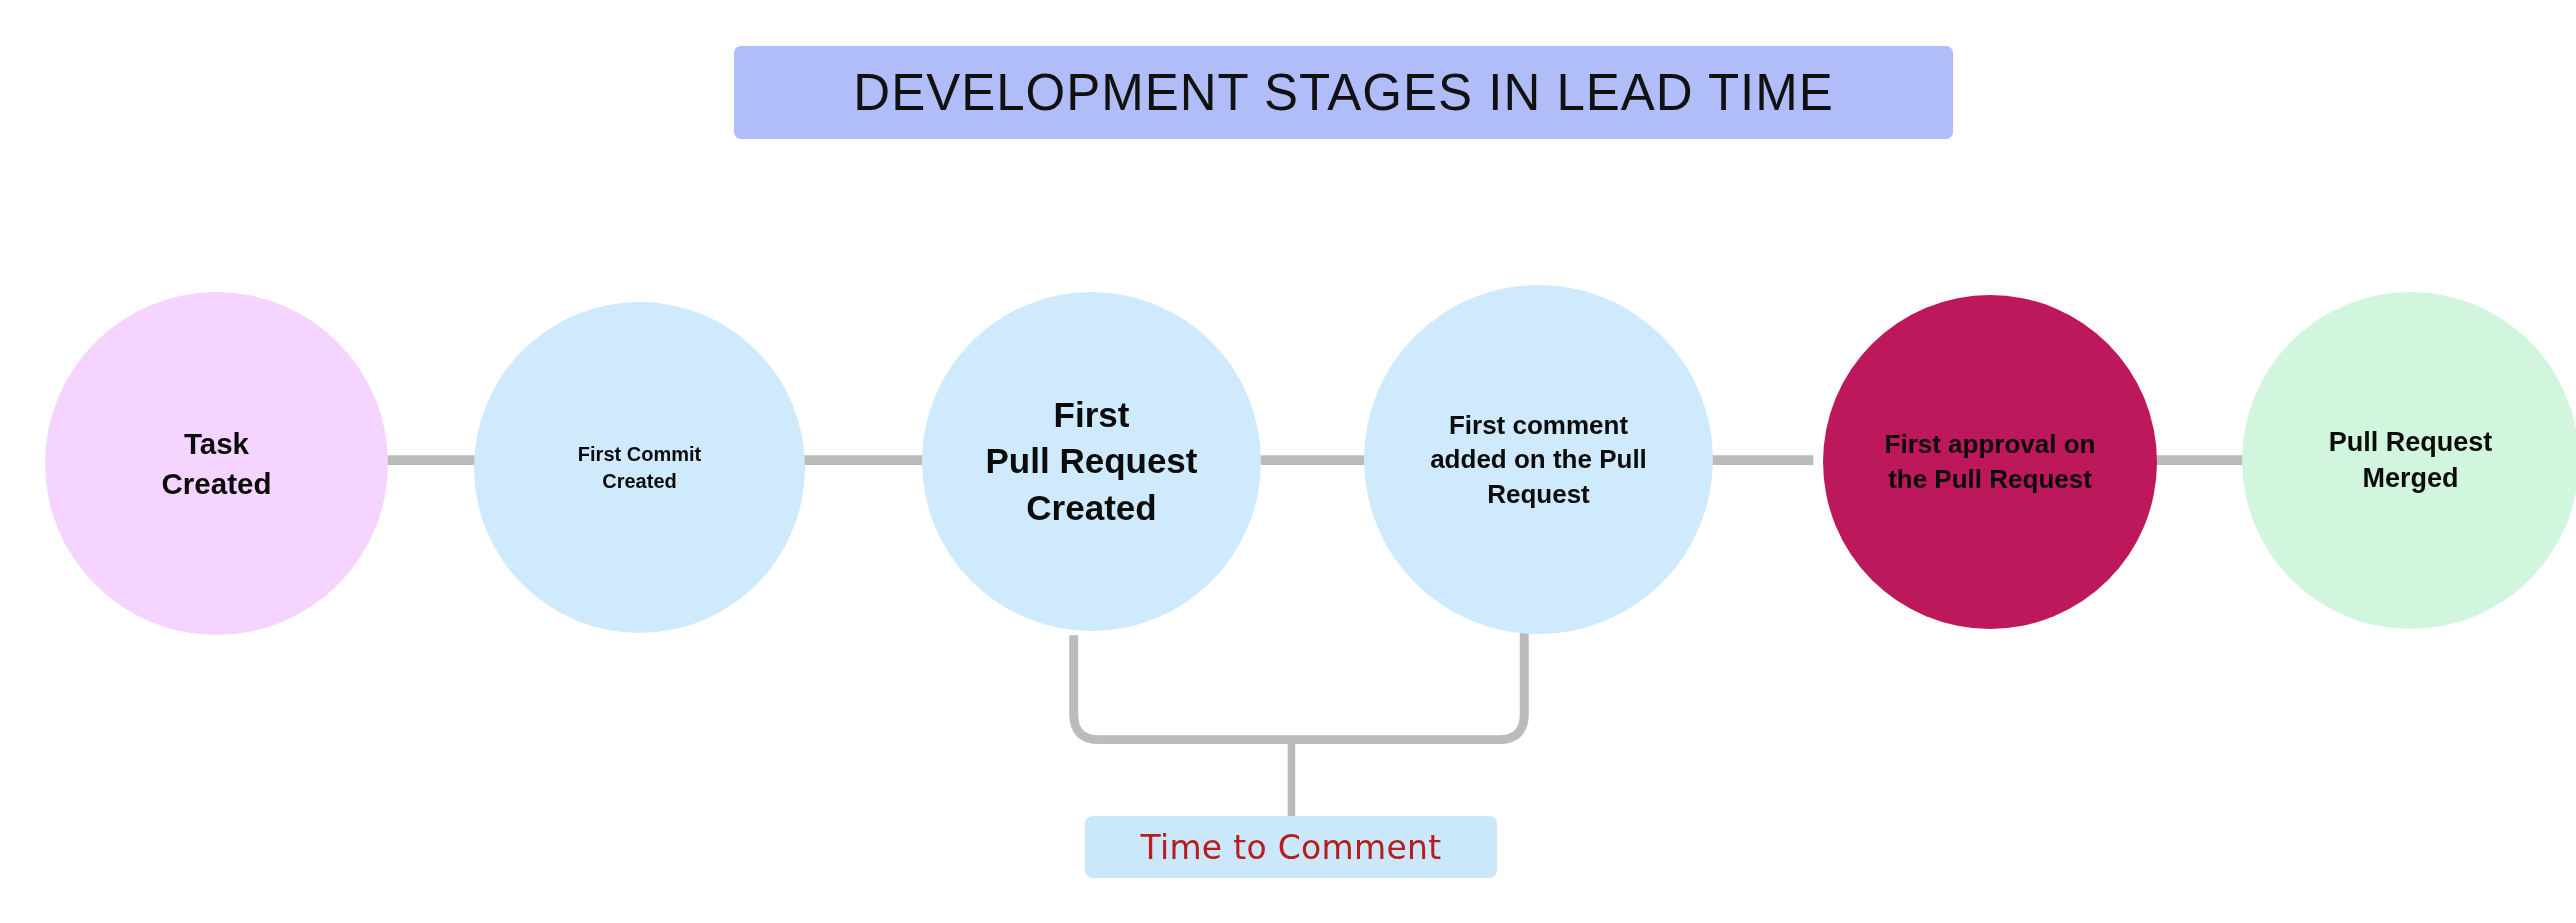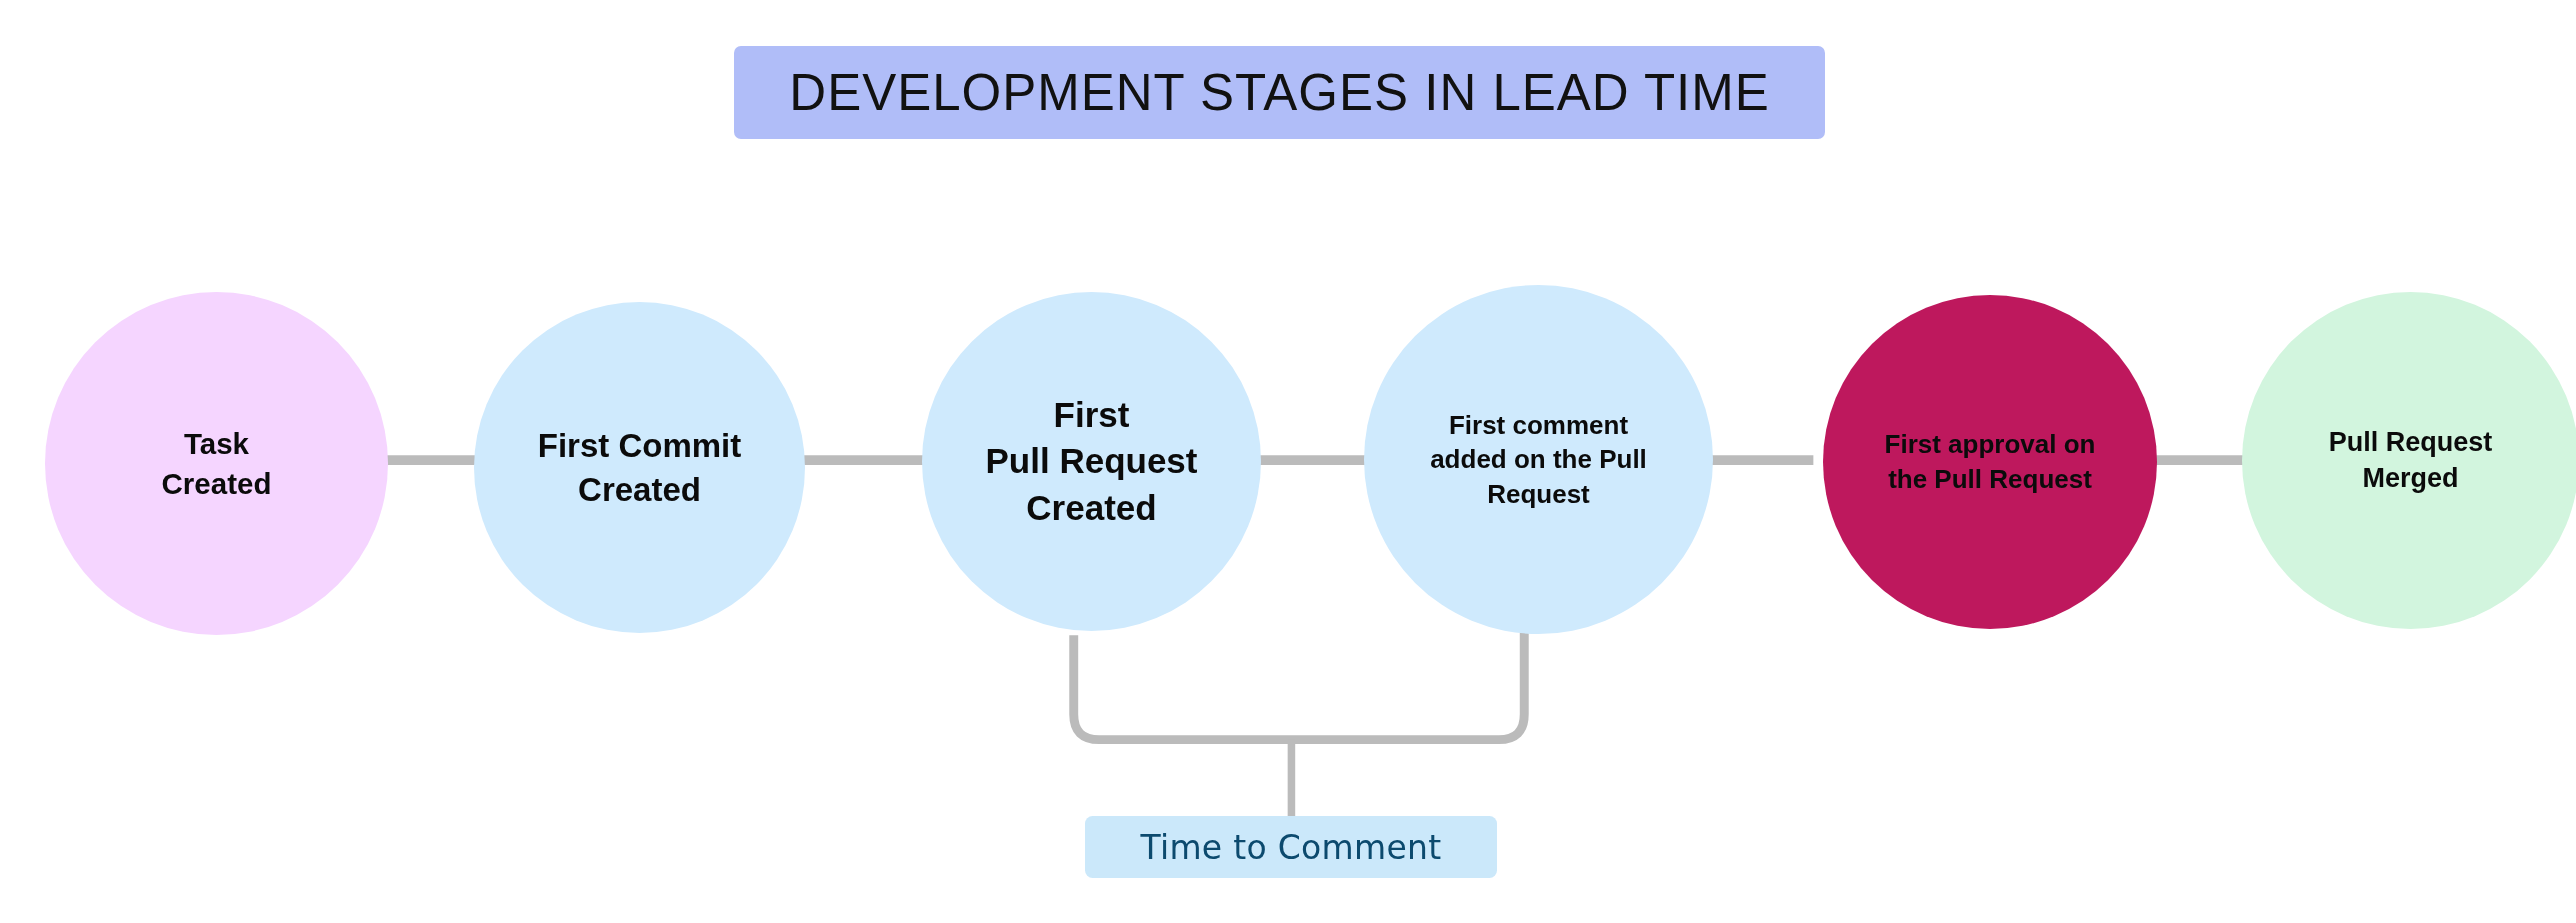--- a/index.html
+++ b/index.html
@@ -18,21 +18,21 @@
     width: 2576px;
     height: 923px;
     background: #ffffff;
   }
 
   
   .title-banner {
     position: absolute;
     left: 734px;
     top: 46px;
-    width: 1091px;
+    width: 1219px;
     height: 93px;
     background: #b0bdf8;
     border-radius: 6.9px;
     display: flex;
     align-items: center;
     justify-content: center;
   }
   .title-text {
     font-family: "Liberation Sans", "DejaVu Sans", sans-serif;
     font-size: 51px;
@@ -72,21 +72,21 @@
   }
 
   .node.c1 { left: 45px;   top: 292px; width: 343px; height: 343px; background: #f5d5ff; }
   .node.c2 { left: 474px;  top: 302px; width: 331px; height: 331px; background: #cfeafd; }
   .node.c3 { left: 922px; top: 292px; width: 339px; height: 339px; background: #cfeafd; }
   .node.c4 { left: 1364px; top: 285px; width: 349px; height: 349px; background: #cfeafd; }
   .node.c5 { left: 1823px; top: 295px; width: 334px; height: 334px; background: #be185d; }
   .node.c6 { left: 2242px; top: 292px; width: 337px; height: 337px; background: #d2f5de; }
 
   .node.c1 .node-label { font-size: 29.5px; }
-  .node.c2 .node-label { font-size: 33px; }
+  .node.c2 .node-label { font-size: 20px; }
   .node.c3 .node-label { font-size: 35px; }
   .node.c4 .node-label { font-size: 26px; }
   .node.c5 .node-label { font-size: 26px; }
   .node.c6 .node-label { font-size: 27px; }
 
   
   .edge-label {
     position: absolute;
     left: 1085px;
     top: 816px;
@@ -95,21 +95,21 @@
     background: #cbe8fa;
     border-radius: 7.6px;
     display: flex;
     align-items: center;
     justify-content: center;
   }
   .edge-label-text {
     font-family: "DejaVu Sans", "Liberation Sans", sans-serif;
     font-size: 33px;
     font-weight: 400;
-    color: #0c4a6e;
+    color: #b91c1c;
     white-space: nowrap;
     letter-spacing: 0.3px;
   }
 </style>
 </head>
 <body>
 
 <div id="diagram-root">
 
   <div class="title-banner">

